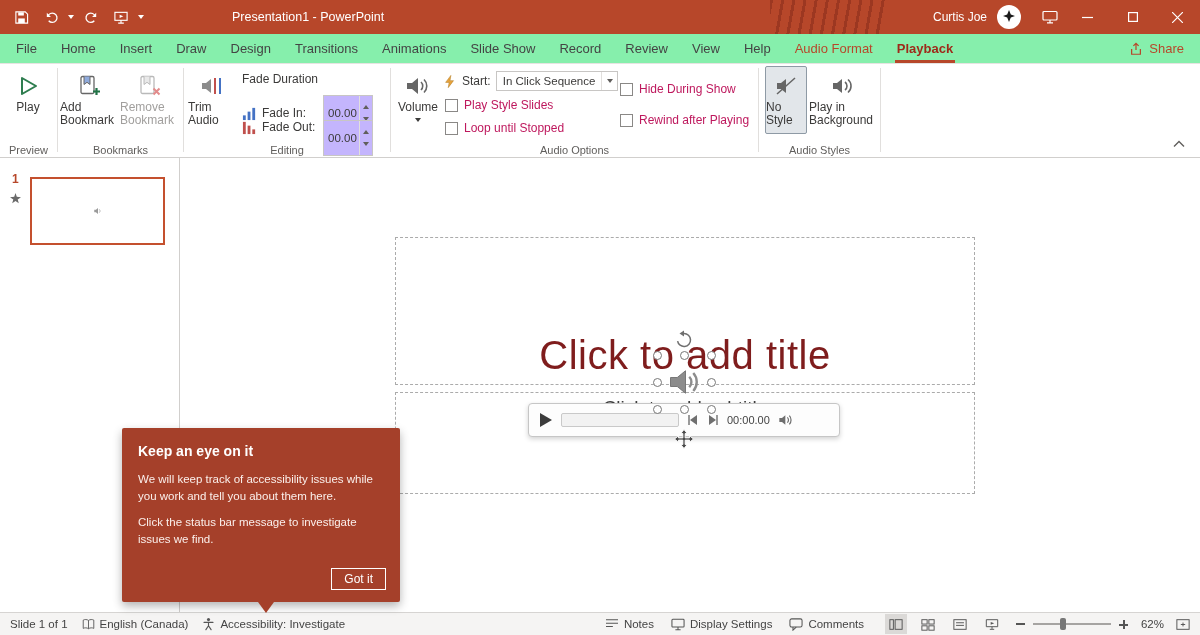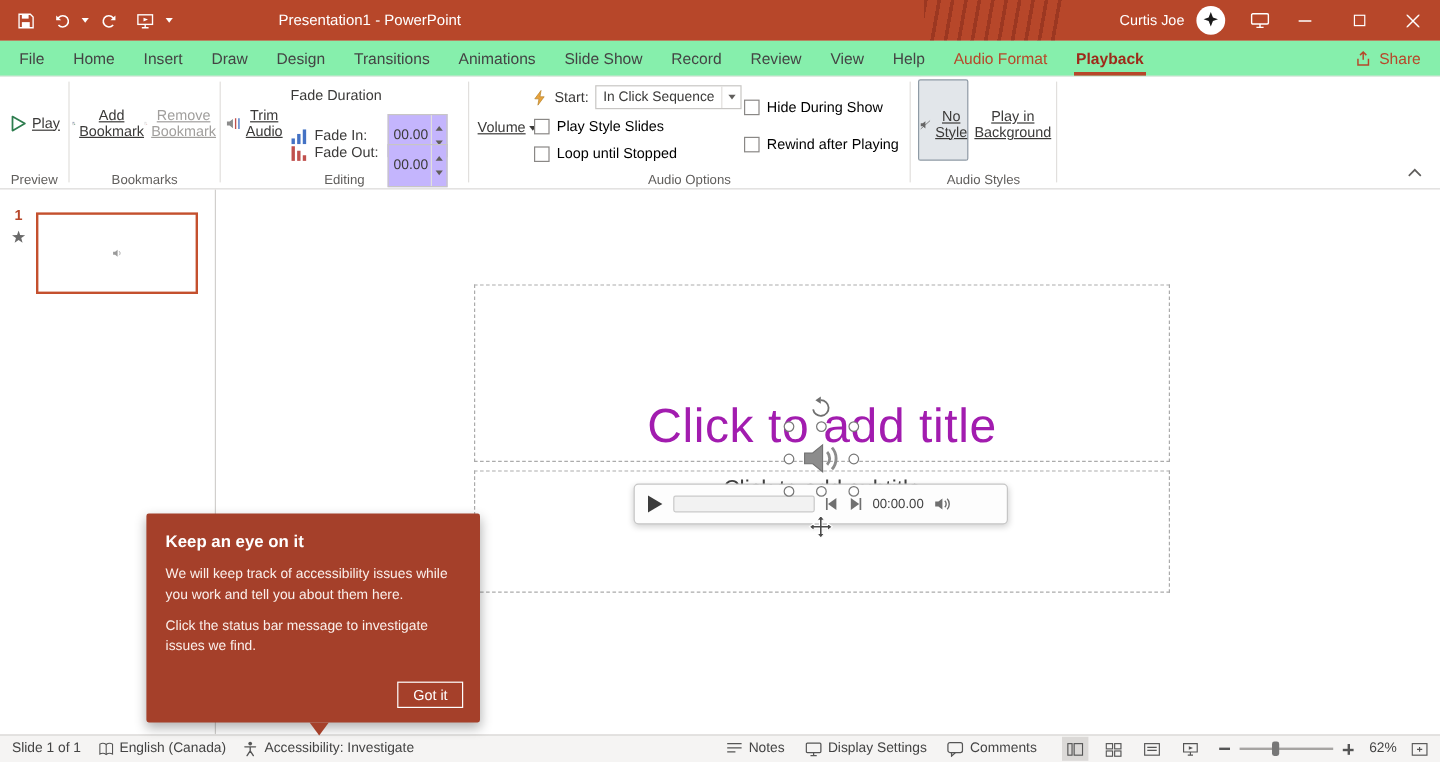--- a/index.html
+++ b/index.html
@@ -29,51 +29,51 @@
   .tab.ctx { color:#B7472A; }
   .tab.active { color:#9E2A1A; font-weight:bold; }
   .tab.active::after { content:""; position:absolute; left:10px; right:10px; bottom:0; height:3px; background:#B7472A; }
   .share { margin-left:auto; display:flex; align-items:center; gap:6px; padding:0 16px; color:#B7472A; font-size:13px; cursor:pointer; }
 
   
   .ribbon { position:absolute; left:0; top:64px; width:1200px; height:94px; background:#fff; border-bottom:1px solid #D1CFCD; }
   .rgroup { position:absolute; top:0; height:94px; }
   .vsep { position:absolute; top:4px; height:84px; width:1px; background:#E1DFDD; }
   .glabel { position:absolute; left:0; right:0; bottom:2px; text-align:center; font-size:11px; color:#605E5C; }
-  .bigbtn { position:absolute; display:flex; flex-direction:row; align-items:center; gap:3px; padding-top:8px;
-    font-size:12px; color:#3B3A39; text-align:center; line-height:13px; cursor:pointer; border-radius:2px;text-decoration:underline; }
+  .bigbtn { position:absolute; display:flex; flex-direction:column; align-items:center; gap:3px; padding-top:8px;
+    font-size:12px; color:#3B3A39; text-align:left; line-height:13px; cursor:pointer; border-radius:2px; }
   .bigbtn.disabled { color:#A19F9D; }
   .bigbtn.disabled svg { opacity:.45; }
   .bigbtn.selected { background:#E2E6EA; border:1px solid #8E9AA5; padding-top:7px; }
   .caret-down { width:0; height:0; border-left:3.5px solid transparent; border-right:3.5px solid transparent; border-top:4px solid #3B3A39; margin-top:1px; }
   .smalllabel { font-size:12px; color:#3B3A39; }
   .spin { display:flex; align-items:center; height:36px; border:1px solid #C8C6C4; background:#c4b5fd; width:50px; cursor:text; }
   .spin .spinval { flex:1; font-size:11.5px; color:#3B3A39; padding-left:4px; }
   .spinarrows { width:13px; height:100%; border-left:1px solid #E1DFDD; display:flex; flex-direction:column; align-items:center; justify-content:space-evenly; cursor:pointer; }
   .tri-up { width:0; height:0; border-left:3px solid transparent; border-right:3px solid transparent; border-bottom:4px solid #605E5C; }
   .tri-dn { width:0; height:0; border-left:3px solid transparent; border-right:3px solid transparent; border-top:4px solid #605E5C; }
   .ddl { display:flex; align-items:center; height:20px; border:1px solid #C8C6C4; background:#fff; cursor:pointer; }
   .ddl span.val { flex:1; font-size:11.5px; color:#3B3A39; padding:0 6px; white-space:nowrap; }
   .ddl .dbox { width:16px; height:100%; display:flex; align-items:center; justify-content:center; border-left:1px solid #E1DFDD; }
-  .chk { position:absolute; display:flex; align-items:center; gap:6px; font-size:12px; color:#000000; cursor:pointer; white-space:nowrap; }
+  .chk { position:absolute; display:flex; align-items:center; gap:6px; font-size:12px; color:#be185d; cursor:pointer; white-space:nowrap; }
   .cbox { width:13px; height:13px; border:1px solid #8A8886; background:#fff; }
   .collapse { position:absolute; right:10px; bottom:4px; width:22px; height:18px; display:flex; align-items:center; justify-content:center; cursor:pointer; }
 
   
   .thumbpanel { position:absolute; left:0; top:158px; width:180px; height:454px; background:#fff; border-right:1px solid #D1CFCD; }
   .thumb-num { position:absolute; left:12px; top:14px; font-size:12px; color:#B7472A; font-weight:bold; }
   .thumb-star { position:absolute; left:10px; top:32px; }
   .thumb { position:absolute; left:30px; top:19px; width:135px; height:68px; background:#fff; border:2px solid #C4502E; cursor:pointer;
     display:flex; align-items:center; justify-content:center; }
 
   
   .canvas { position:absolute; left:180px; top:158px; width:1020px; height:454px; background:#fff; }
   .ph { position:absolute; border:1px dashed #ABABAB; cursor:pointer; }
   .ph-title { left:215px; top:79px; width:580px; height:148px; display:flex; align-items:flex-end; justify-content:center; }
-  .ph-title span { font-size:40px; color:#a21caf; letter-spacing:.5px; padding-bottom:6px; }
+  .ph-title span { font-size:40px; color:#7f1d1d; letter-spacing:.5px; padding-bottom:6px; }
   .ph-sub { left:215px; top:234px; width:580px; height:102px; text-align:center; }
   .ph-sub span { display:inline-block; margin-top:4px; font-size:19px; color:#3F3F3F; }
 
   .audio-bar { position:absolute; left:348px; top:245px; width:312px; height:34px; background:#FDFDFD;
     border:1px solid #C6C6C6; border-radius:4px; box-shadow:0 2px 5px rgba(0,0,0,.18);
     display:flex; align-items:center; gap:8px; padding:0 10px; z-index:6; }
   .ab-track { flex:1; height:14px; border:1px solid #C9C9C9; background:#F2F2F2; border-radius:2px; cursor:pointer; max-width:118px; }
   .ab-btn { display:flex; align-items:center; justify-content:center; cursor:pointer; }
   .ab-time { font-size:11px; color:#444; }
 

